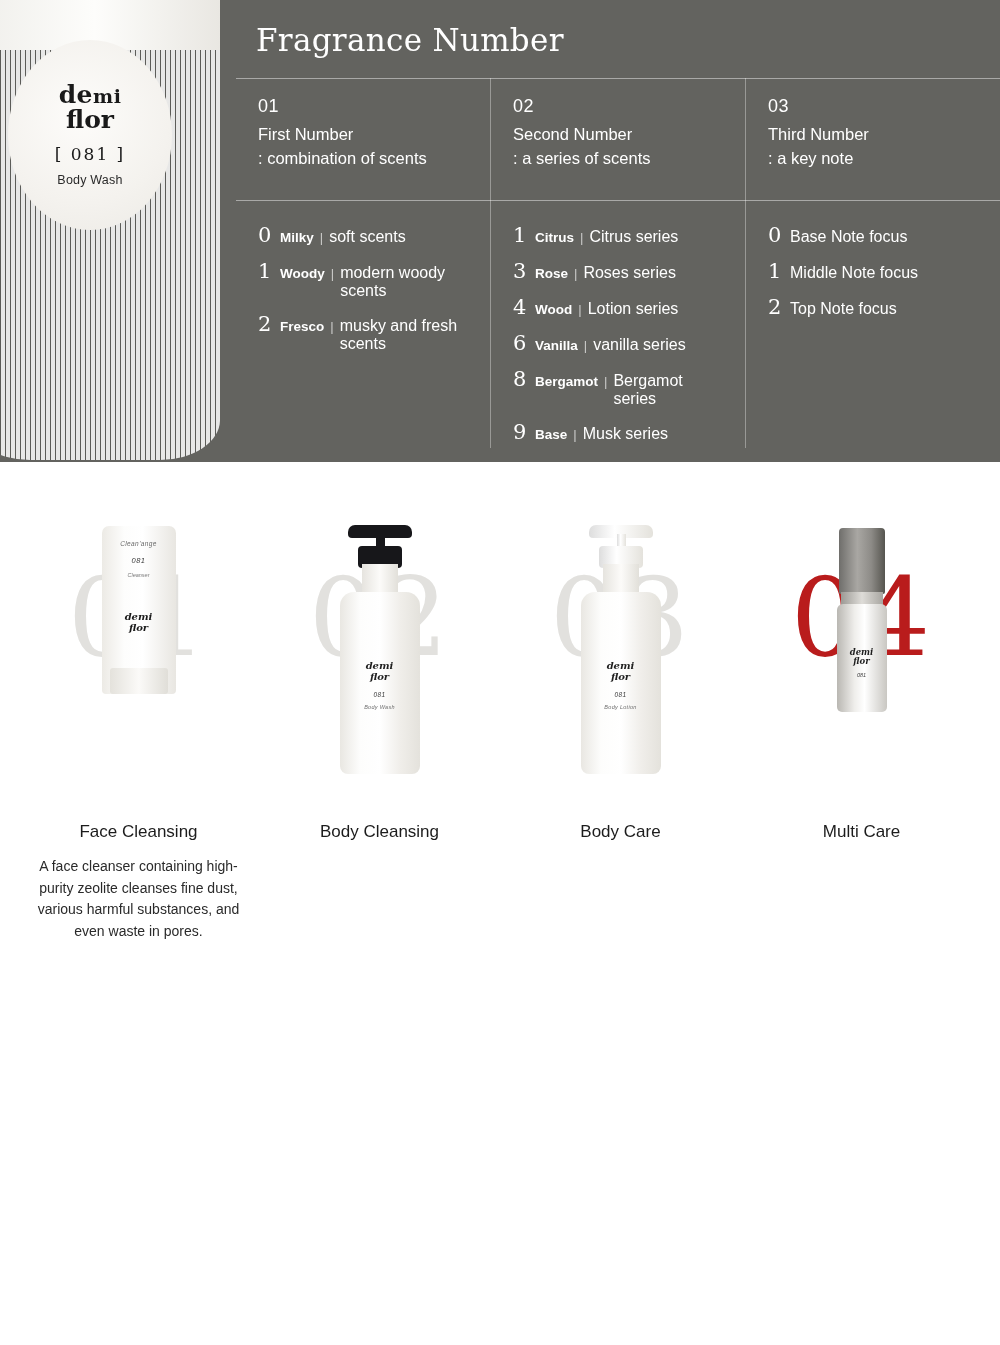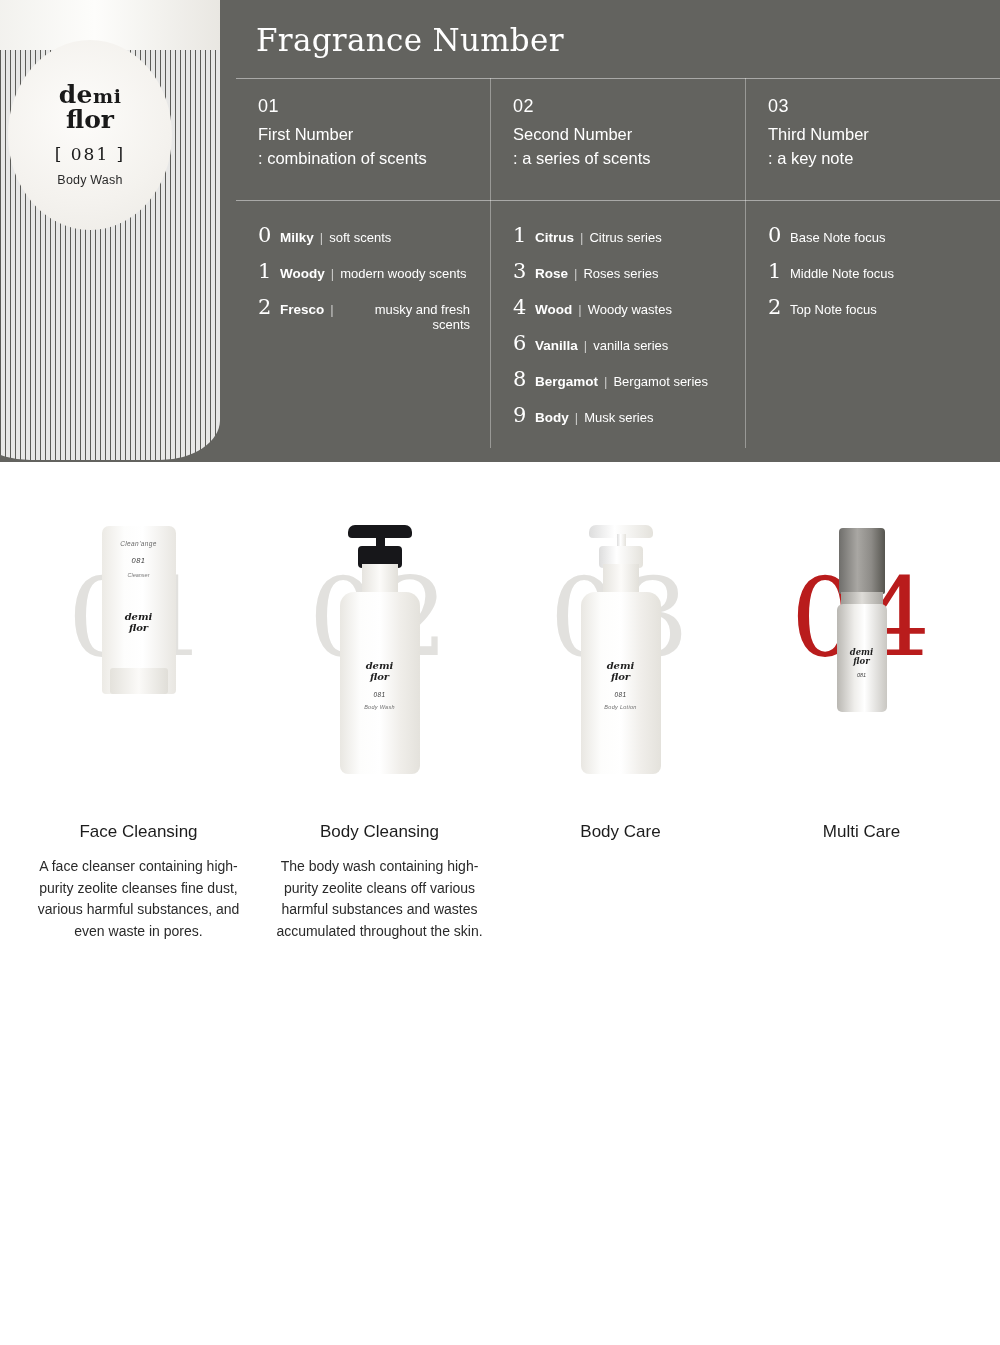--- a/index.html
+++ b/index.html
@@ -123,21 +123,21 @@
     color: #fff;
   }
   .li .d {
     font-family: "DejaVu Serif", serif;
     font-size: 21px;
     width: 22px;
     flex: 0 0 22px;
   }
   .li .nm { font-size: 13.5px; font-weight: 700; margin-right: 6px; }
   .li .sep { font-size: 13px; opacity: .65; margin-right: 6px; }
-  .li .ds { font-size: 13px; text-align: right; }
+  .li .ds { font-size: 16px; }
 
   
   .routine {
     position: relative;
     width: 1000px;
     height: 883px;
     background: #fff;
   }
   .r-head {
     text-align: center;
@@ -360,37 +360,37 @@
         <div class="li">
           <span class="d">3</span>
           <span class="nm">Rose</span>
           <span class="sep">|</span>
           <span class="ds">Roses series</span>
         </div>
         <div class="li">
           <span class="d">4</span>
           <span class="nm">Wood</span>
           <span class="sep">|</span>
-          <span class="ds">Woody wastes</span>
+          <span class="ds">Lotion series</span>
         </div>
         <div class="li">
           <span class="d">6</span>
           <span class="nm">Vanilla</span>
           <span class="sep">|</span>
           <span class="ds">vanilla series</span>
         </div>
         <div class="li">
           <span class="d">8</span>
           <span class="nm">Bergamot</span>
           <span class="sep">|</span>
           <span class="ds">Bergamot series</span>
         </div>
         <div class="li">
           <span class="d">9</span>
-          <span class="nm">Body</span>
+          <span class="nm">Base</span>
           <span class="sep">|</span>
           <span class="ds">Musk series</span>
         </div>
       </div>
     </div>
 
     <div class="fr-col">
       <div class="col-num">03</div>
       <div class="col-t1">Third Number</div>
       <div class="col-t2">: a key note</div>
@@ -446,21 +446,20 @@
           <div class="pb-body ridge"></div>
           <div class="pb-txt pb-logo">
             <span>de</span><span>mi</span><br>
             <span>flor</span>
           </div>
           <div class="pb-txt pb-081">081</div>
           <div class="pb-txt pb-type">Body Wash</div>
         </div>
       </div>
       <div class="p-label">Body Cleansing</div>
-      <div class="p-desc">The body wash containing high-purity zeolite cleans off various harmful substances and wastes accumulated throughout the skin.</div>
     </div>
 
     <div class="card">
       <div class="ghost">03</div>
       <div class="prod">
         <div class="pumpbottle">
           <div class="pb-head white-pump"></div>
           <div class="pb-stem white-pump"></div>
           <div class="pb-pump white-pump"></div>
           <div class="pb-neck ridge"></div>

